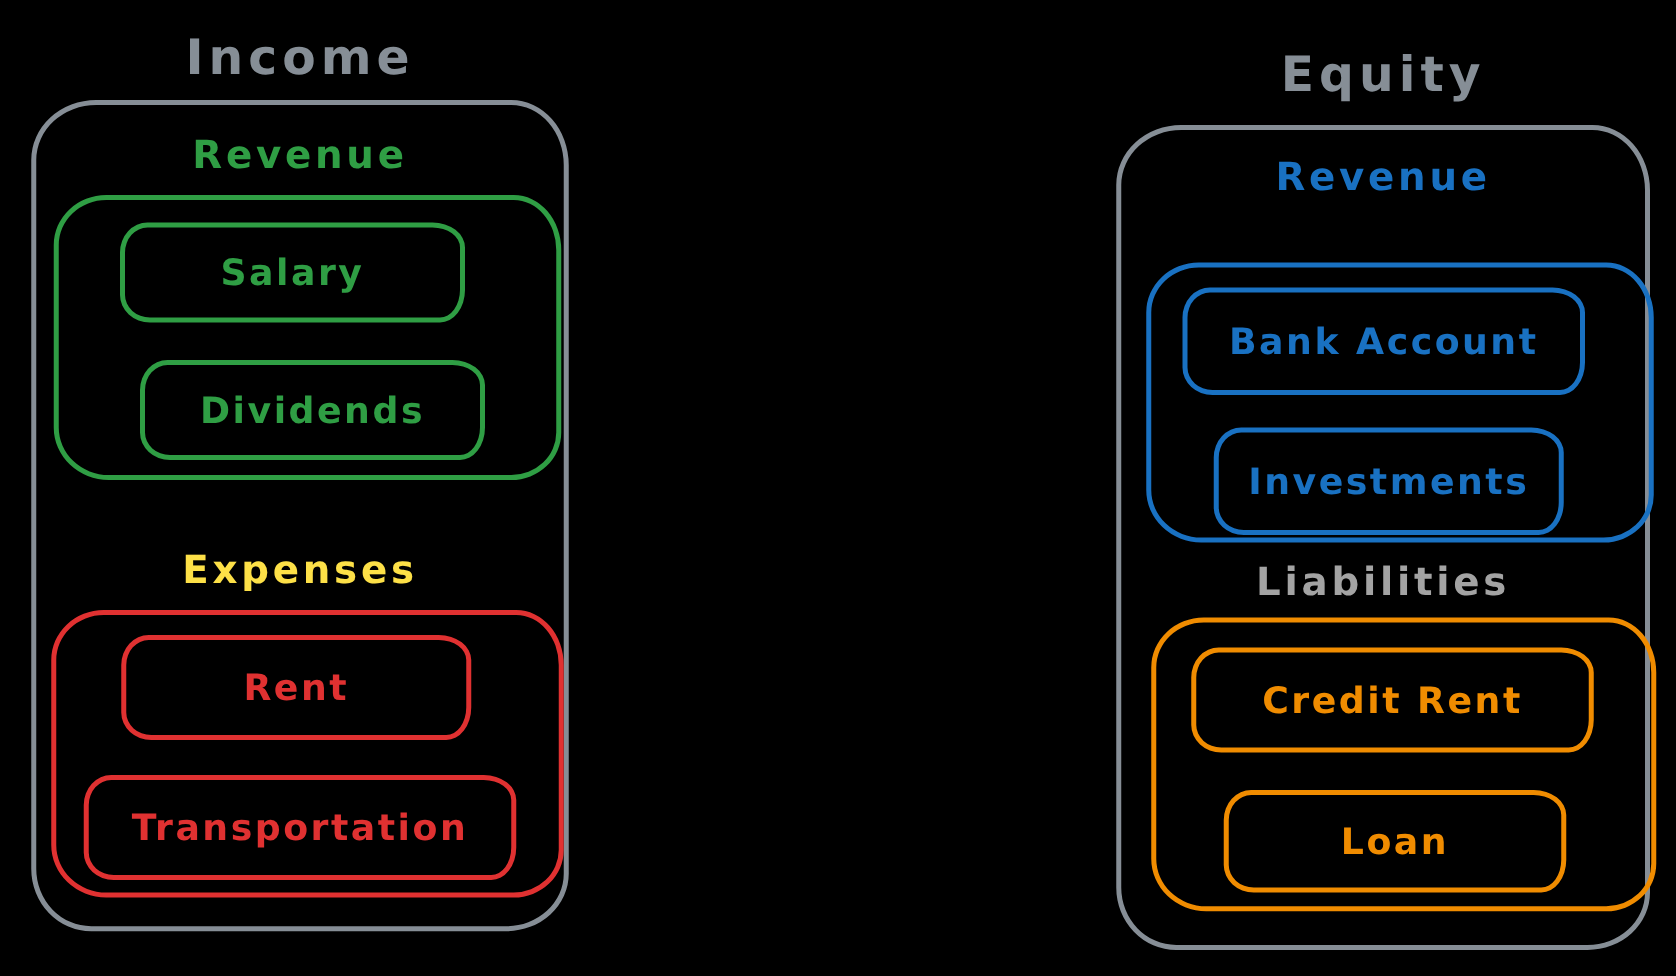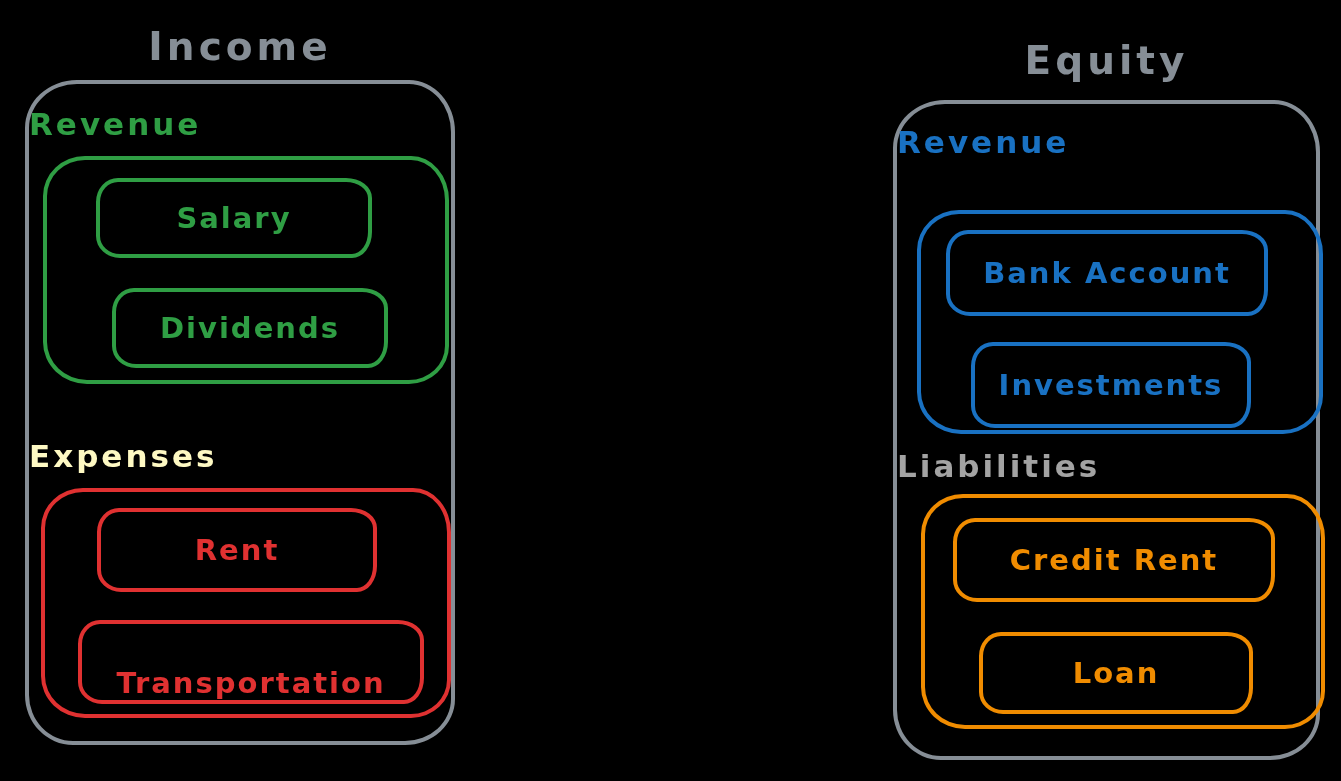--- a/index.html
+++ b/index.html
@@ -31,21 +31,21 @@
     position: absolute;
     left: 0;
     right: 0;
     border: 4px solid currentColor;
     border-radius: 52px 46px 50px 48px / 48px 52px 46px 50px;
   }
   .section-label {
     position: absolute;
     left: 0;
     right: 0;
-    text-align: left;
+    text-align: center;
     font-size: 31px;
     letter-spacing: 3px;
   }
   .section-box {
     position: absolute;
     border: 4px solid currentColor;
     border-radius: 42px 38px 40px 44px / 40px 44px 38px 42px;
     padding-left: 26px;
   }
   .item-box {
@@ -74,26 +74,26 @@
       <div class="section-label" style="top: 22px; color: rgb(47, 158, 68);">Revenue</div>
       <div class="section-box" style="left: 14px; top: 72px; width: 372px; height: 220px; color: rgb(47, 158, 68);">
         <div class="item-box" style="left:49px; top:18px; width:268px; height:72px;">
           <span class="item-label">Salary</span>
         </div>
         <div class="item-box" style="left:65px; top:128px; width:268px; height:72px;">
           <span class="item-label">Dividends</span>
         </div>
       </div>
 
-      <div class="section-label" style="top: 354px; color: #fef9c3;">Expenses</div>
+      <div class="section-label" style="top: 354px; color: #fde047;">Expenses</div>
       <div class="section-box" style="left: 12px; top: 404px; width: 376px; height: 222px; color: rgb(224, 49, 49);">
         <div class="item-box" style="left:52px; top:16px; width:272px; height:76px;">
           <span class="item-label">Rent</span>
         </div>
-        <div class="item-box" style="left:33px; top:128px; width:338px; height:76px;align-items:flex-end;">
+        <div class="item-box" style="left:22px; top:128px; width:338px; height:76px;">
           <span class="item-label">Transportation</span>
         </div>
       </div>
 
     </div>
   </div>
 
   <div class="group" style="left:893px; top:38px; width:427px; height:722px;">
     <div class="group-title" style="top: 0px; color: rgb(134, 142, 150);">Equity</div>
     <div class="group-box" style="top: 62px; height: 652px; color: rgb(134, 142, 150);">

